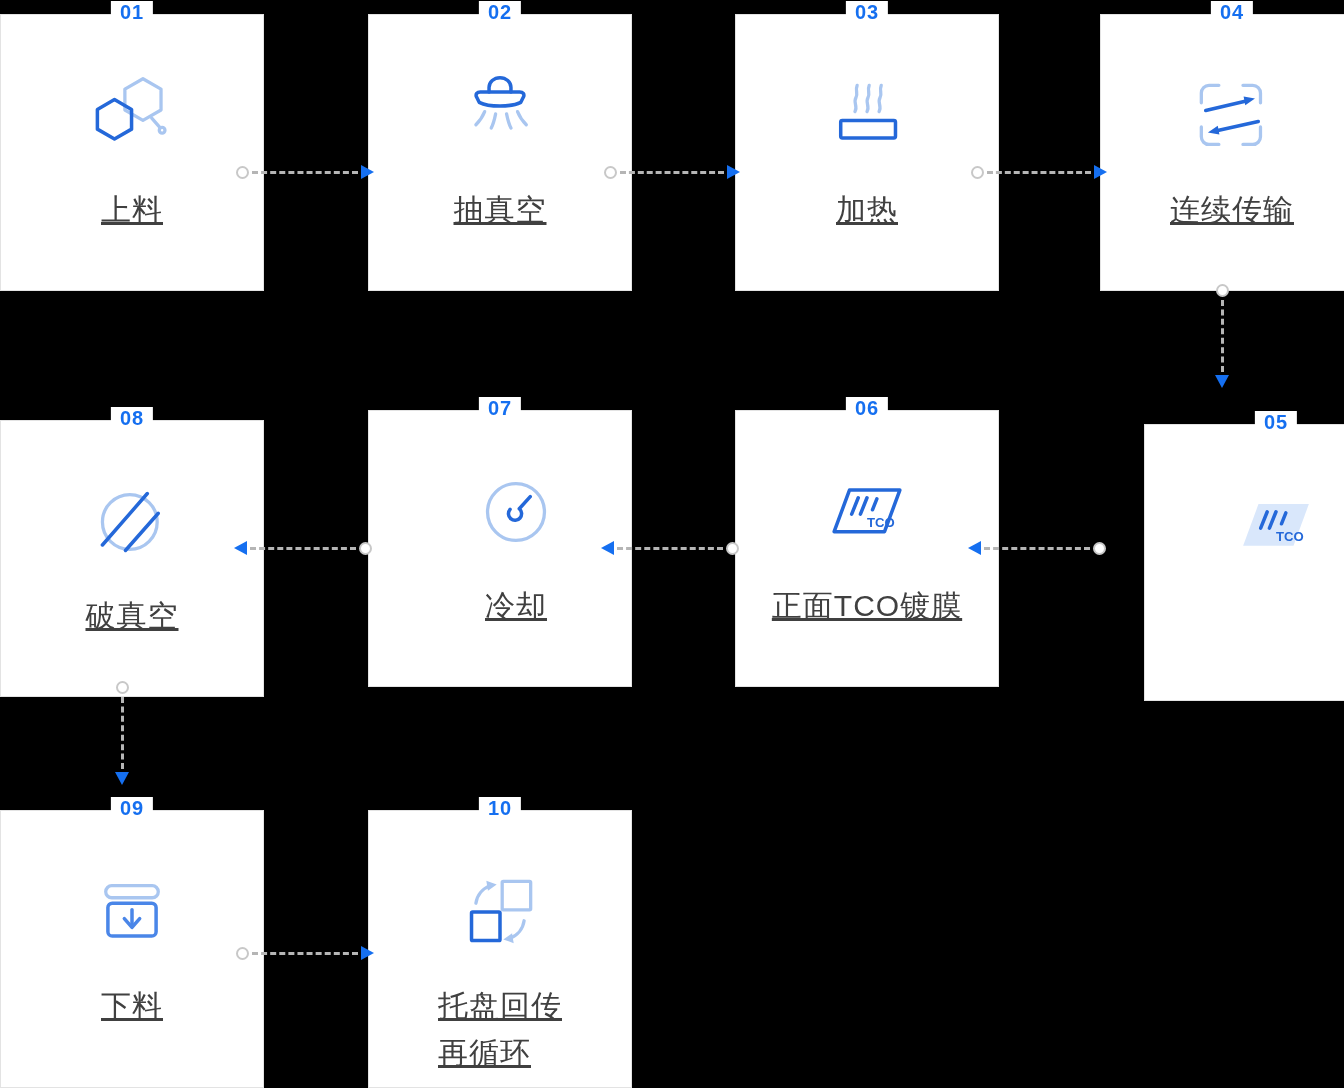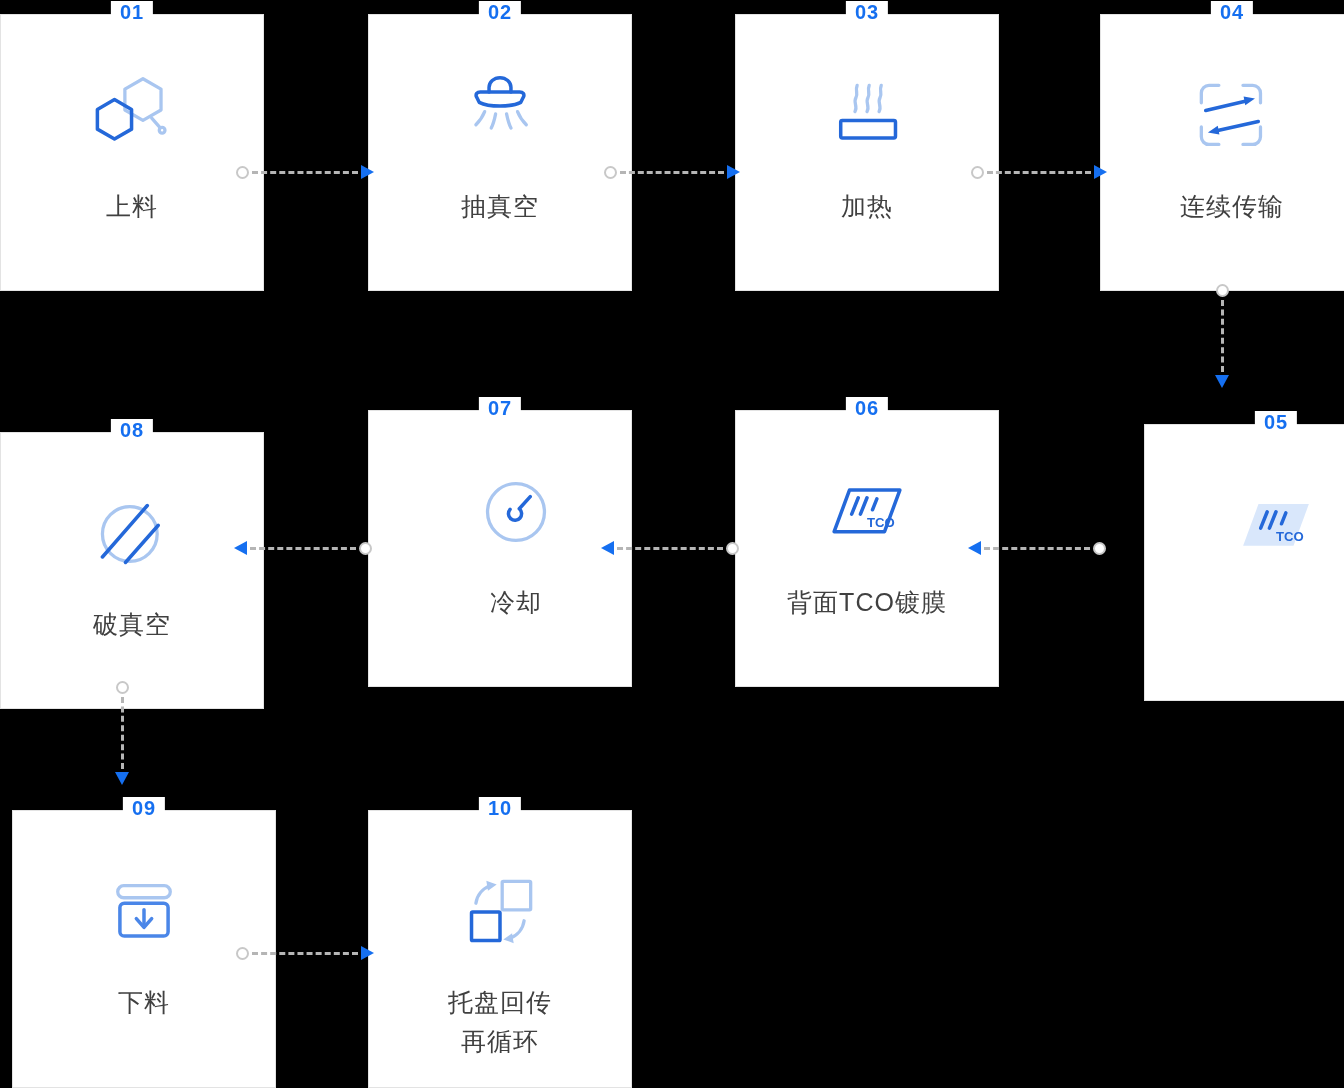--- a/index.html
+++ b/index.html
@@ -20,22 +20,22 @@
     background:var(--card_bg);border:1px solid var(--card_border);
     display:flex;flex-direction:column;align-items:center;
   }
   .step-num{
     position:absolute;top:-14px;left:50%;transform:translateX(-50%);
     background:var(--card_bg);padding:0 9px;
     color:var(--step_number);font-size:20px;font-weight:600;letter-spacing:1px;
   }
   .icon-wrap{margin-top:52px;height:98px;display:flex;align-items:center;justify-content:center;text-align:right;}
   .step-label{
-    margin-top:22px;font-size:25px;color:var(--label);
-    text-align:center;line-height:1.55;letter-spacing:1px;
+    margin-top:22px;font-size:30px;color:var(--label);
+    line-height:1.55;letter-spacing:1px;text-decoration:underline;
   }
   
   svg .p{stroke:var(--icon_primary);fill:none;stroke-width:3.2;stroke-linecap:round;stroke-linejoin:round;}
   svg .s{stroke:var(--icon_secondary);fill:none;stroke-width:3;stroke-linecap:round;stroke-linejoin:round;}
   svg .m{stroke:var(--icon_medium);fill:none;stroke-width:3.2;stroke-linecap:round;stroke-linejoin:round;}
   svg .fill-p{fill:var(--icon_primary);stroke:none;}
   svg .fill-s{fill:var(--icon_secondary);stroke:none;}
   svg .panel-fill{fill:var(--icon_secondary_fill);stroke:none;}
   svg text{font-family:"Liberation Sans","DejaVu Sans",sans-serif;font-weight:700;}
   svg .tco-p{fill:var(--icon_primary);font-size:12px;}
@@ -127,47 +127,47 @@
   <span class="step-num">06</span>
   <div class="icon-wrap">
     <svg viewBox="0 0 84 84" width="92" height="92">
       <polygon class="p" points="12,60 26,22 72,22 58,60"></polygon>
       <path class="p" d="M34 29 L28 44"></path>
       <path class="p" d="M42 29 L36 44"></path>
       <path class="p" d="M51 30 L47 40"></path>
       <text class="tco-p" x="42" y="56">TCO</text>
     </svg>
   </div>
-  <div class="step-label">背面TCO镀膜</div>
+  <div class="step-label">正面TCO镀膜</div>
 </div>
 
 <div class="card" style="left:368px;top:410px;padding-left:32px;">
   <span class="step-num">07</span>
   <div class="icon-wrap">
     <svg viewBox="0 0 84 84" width="92" height="92">
       <circle class="s" cx="42" cy="42" r="26"></circle>
       <path class="p" d="M55 28 L45 39 a6 6 0 1 1 -8.4 0.6"></path>
     </svg>
   </div>
   <div class="step-label">冷却</div>
 </div>
 
-<div class="card" style="left:0px;top:432px;">
+<div class="card" style="left:0px;top:420px;">
   <span class="step-num">08</span>
   <div class="icon-wrap">
     <svg viewBox="0 0 84 84" width="92" height="92">
       <circle class="s" cx="40" cy="42" r="25"></circle>
       <path class="p" d="M15 63 L56 16"></path>
       <path class="p" d="M36 68 L66 34"></path>
     </svg>
   </div>
   <div class="step-label">破真空</div>
 </div>
 
-<div class="card" style="left:12px;top:810px;height:278px;">
+<div class="card" style="left:0px;top:810px;height:278px;">
   <span class="step-num">09</span>
   <div class="icon-wrap">
     <svg viewBox="0 0 84 84" width="92" height="92">
       <rect class="s" x="18" y="18" width="48" height="11" rx="5.5"></rect>
       <rect class="m" x="20" y="34" width="44" height="30" rx="4"></rect>
       <path class="m" d="M42 40 v14"></path>
       <path class="m" d="M35 48 l7 8 l7 -8"></path>
     </svg>
   </div>
   <div class="step-label">下料</div>

